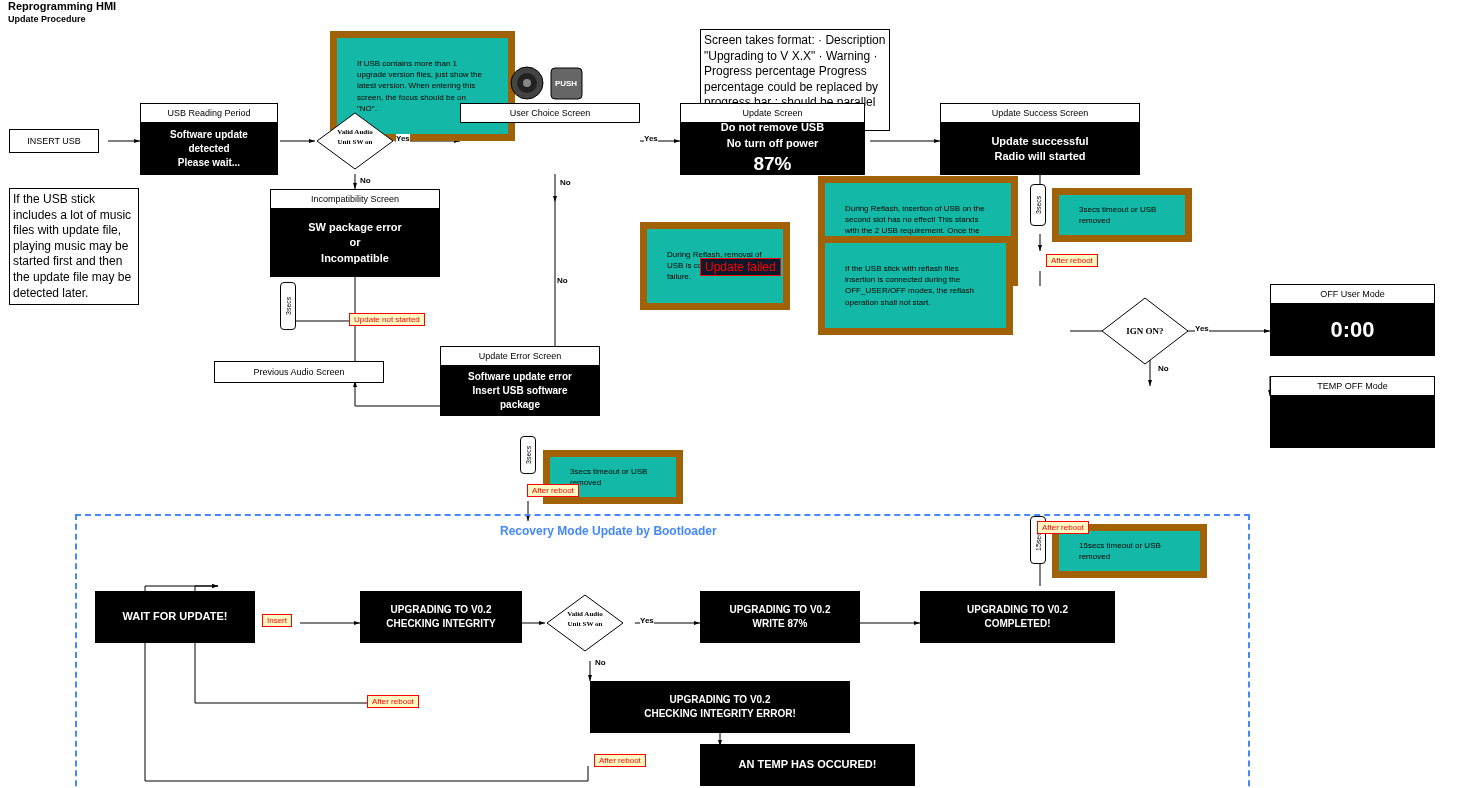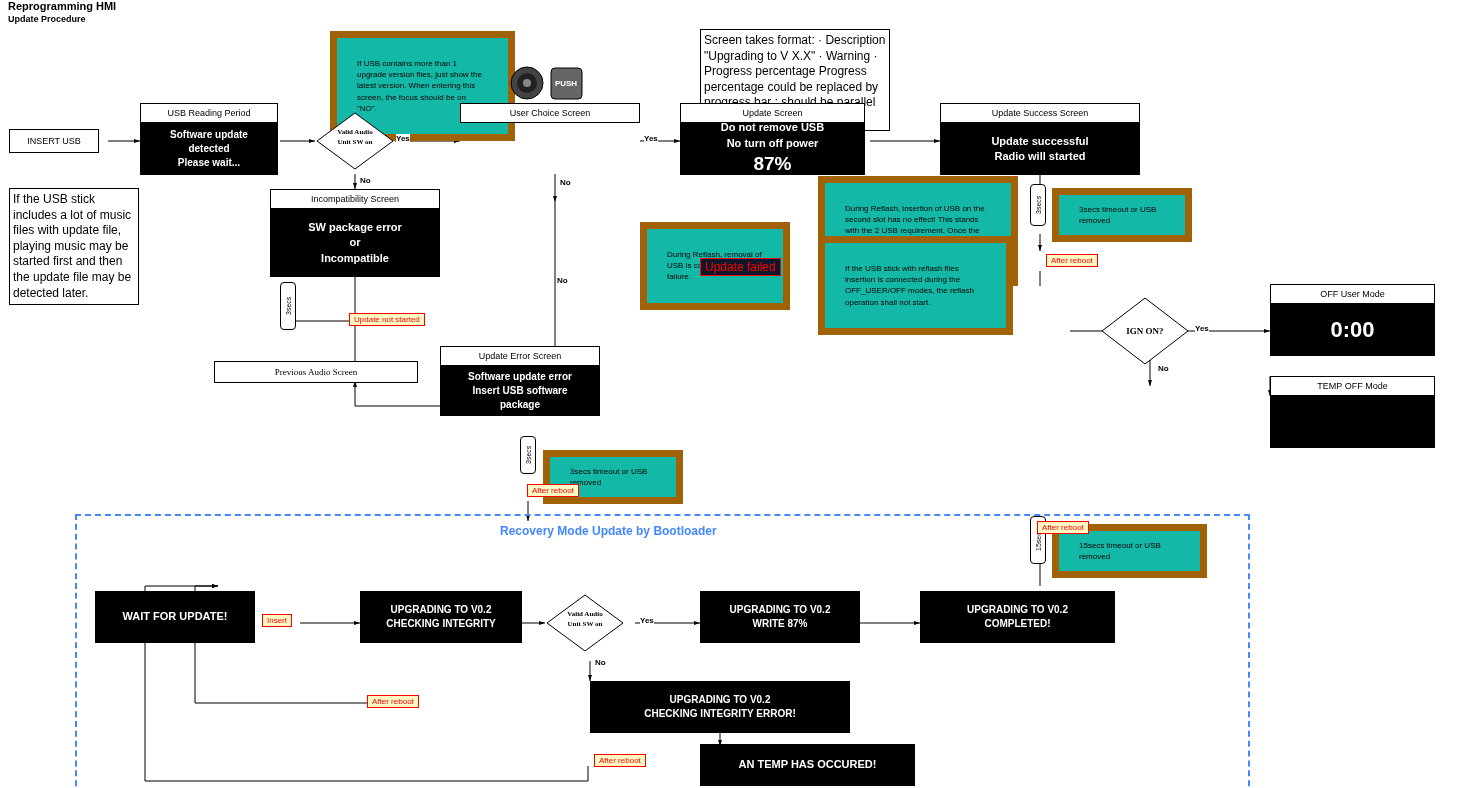--- a/index.html
+++ b/index.html
@@ -335,21 +335,21 @@
     <div>or</div>
     <div>Incompatible</div>
   </div>
 
   <div class="timer-cylinder" style="left:280px; top:256px; width:16px; height:48px; font-size:7px;">3secs</div>
 
   <div class="red-label" style="left:349px; top:287px;">
     <span>Update not started</span>
   </div>
 
-  <div class="label-box" style="left:214px; top:335px; width:204px; height:22px; font-size:9px;font-family:Liberation Serif, serif;">
+  <div class="label-box" style="left:214px; top:335px; width:170px; height:22px; font-size:9px;">
     <span>Previous Audio Screen</span>
   </div>
 
   <div class="line-label" style="left:557px; top:250px;">No</div>
 
   <div class="label-box" style="left:440px; top:320px; width:160px; height:20px; font-size:9px;">
     <span>Update Error Screen</span>
   </div>
 
   <div class="screen-box" style="left:440px; top:340px; width:160px; height:50px; font-size:10px;">

